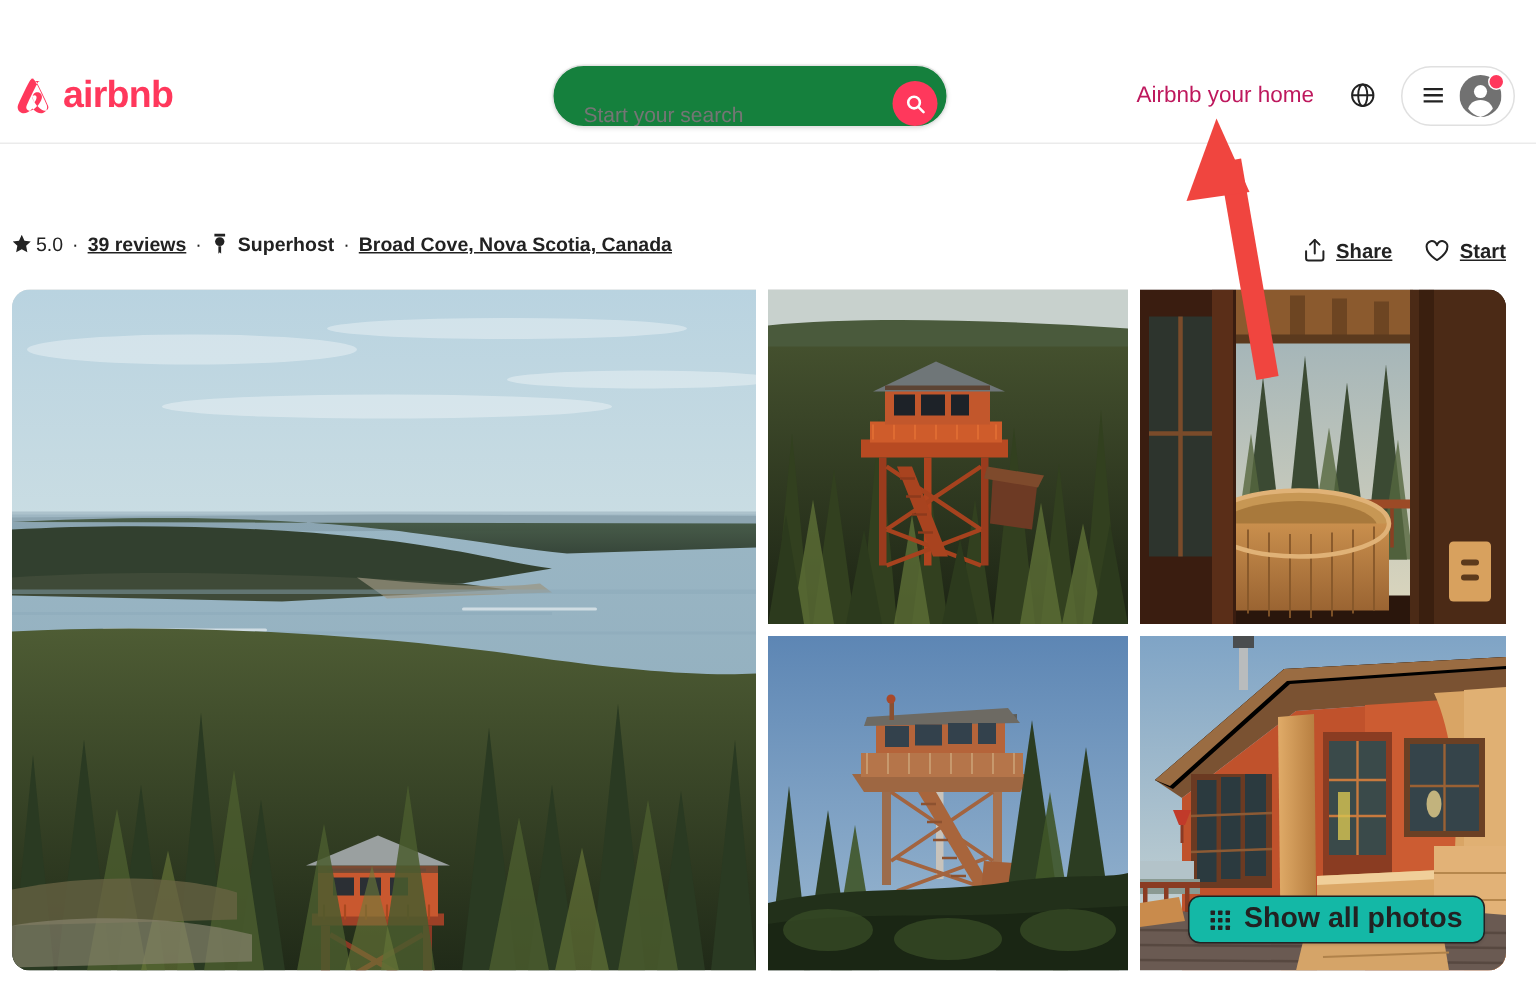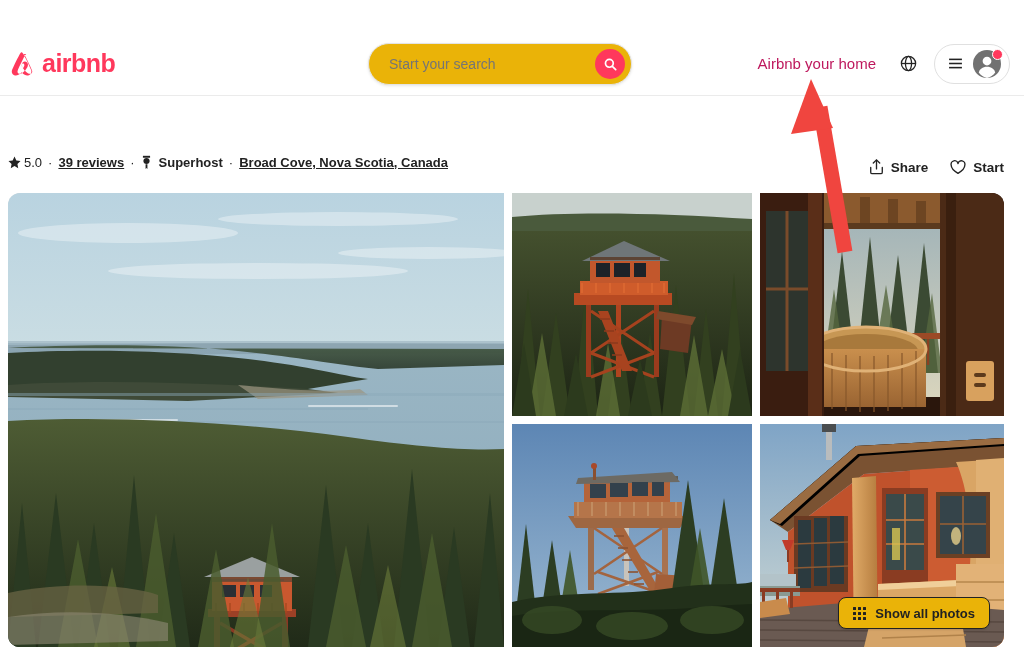--- a/index.html
+++ b/index.html
@@ -28,24 +28,24 @@
   .logo-mark { width: 30px; height: 32px; display: block; }
   .logo-text {
     font-size: 25px; font-weight: bold; letter-spacing: -0.5px;
     color: #FF385C; line-height: 1;
   }
 
   
   .searchbar {
     position: absolute; left: 368px; top: 11px;
     width: 264px; height: 42px;
-    background: #eab308;
+    background: #15803d;
     border: 1px solid #e4e4e4; border-radius: 24px;
     box-shadow: 0 1px 3px rgba(0,0,0,0.10);
-    display: flex; align-items: center;
+    display: flex; align-items: flex-end;
   }
   .search-placeholder {
     margin-left: 20px; font-size: 14px; color: #222; font-weight: 400;
     flex: 1; background: none; border: 0; outline: none;
     font-family: "Liberation Sans", sans-serif;
   }
   .search-btn {
     width: 30px; height: 30px; margin-right: 6px;
     border-radius: 50%; background: #FF385C;
     display: flex; align-items: center; justify-content: center;
@@ -101,44 +101,44 @@
     position: absolute; right: 12px; top: 121px;
     display: flex; align-items: center; gap: 6px;
   }
   .action-btn {
     display: flex; align-items: center; gap: 7px;
     padding: 6px 8px; border-radius: 8px;
     background: none; border: 0; cursor: pointer;
     font-size: 13.5px; color: #222;
     font-family: "Liberation Sans", sans-serif;
   }
-  .action-btn span.lbl { font-weight: 600; }
+  .action-btn span.lbl { text-decoration: underline; font-weight: 600; }
 
   
   .gallery {
     position: absolute; left: 8px; top: 161px;
     width: 990px; height: 454px;
     display: grid;
     grid-template-columns: 496px 240px 244px;
     grid-template-rows: 1fr 1fr;
     gap: 8px;
   }
   .ph { position: relative; overflow: hidden; background: #ddd; }
   .ph.hero { grid-row: 1 / span 2; border-radius: 12px 0 0 12px; }
   .ph.tr { border-radius: 0 12px 0 0; }
   .ph.br { border-radius: 0 0 12px 0; }
   .ph svg { display: block; width: 100%; height: 100%; }
 
   .show-all {
     position: absolute; right: 14px; bottom: 18px;
     display: flex; align-items: center; gap: 9px;
     height: 32px; padding: 0 14px;
-    background: #eab308; color: #222;
+    background: #14b8a6; color: #222;
     border: 1px solid #222; border-radius: 8px;
-    font-size: 13px; font-weight: 600; cursor: pointer;
+    font-size: 19px; font-weight: 600; cursor: pointer;
     font-family: "Liberation Sans", sans-serif;
     box-shadow: 0 1px 2px rgba(0,0,0,0.12);
     white-space: nowrap;
   }
   .grid-dots { display: grid; grid-template-columns: repeat(3, 3px); gap: 2px; }
   .grid-dots i { width: 3px; height: 3px; background: #222; border-radius: 0.5px; display: block; }
 
   
   .arrow-layer {
     position: absolute; left: 0; top: 0;

